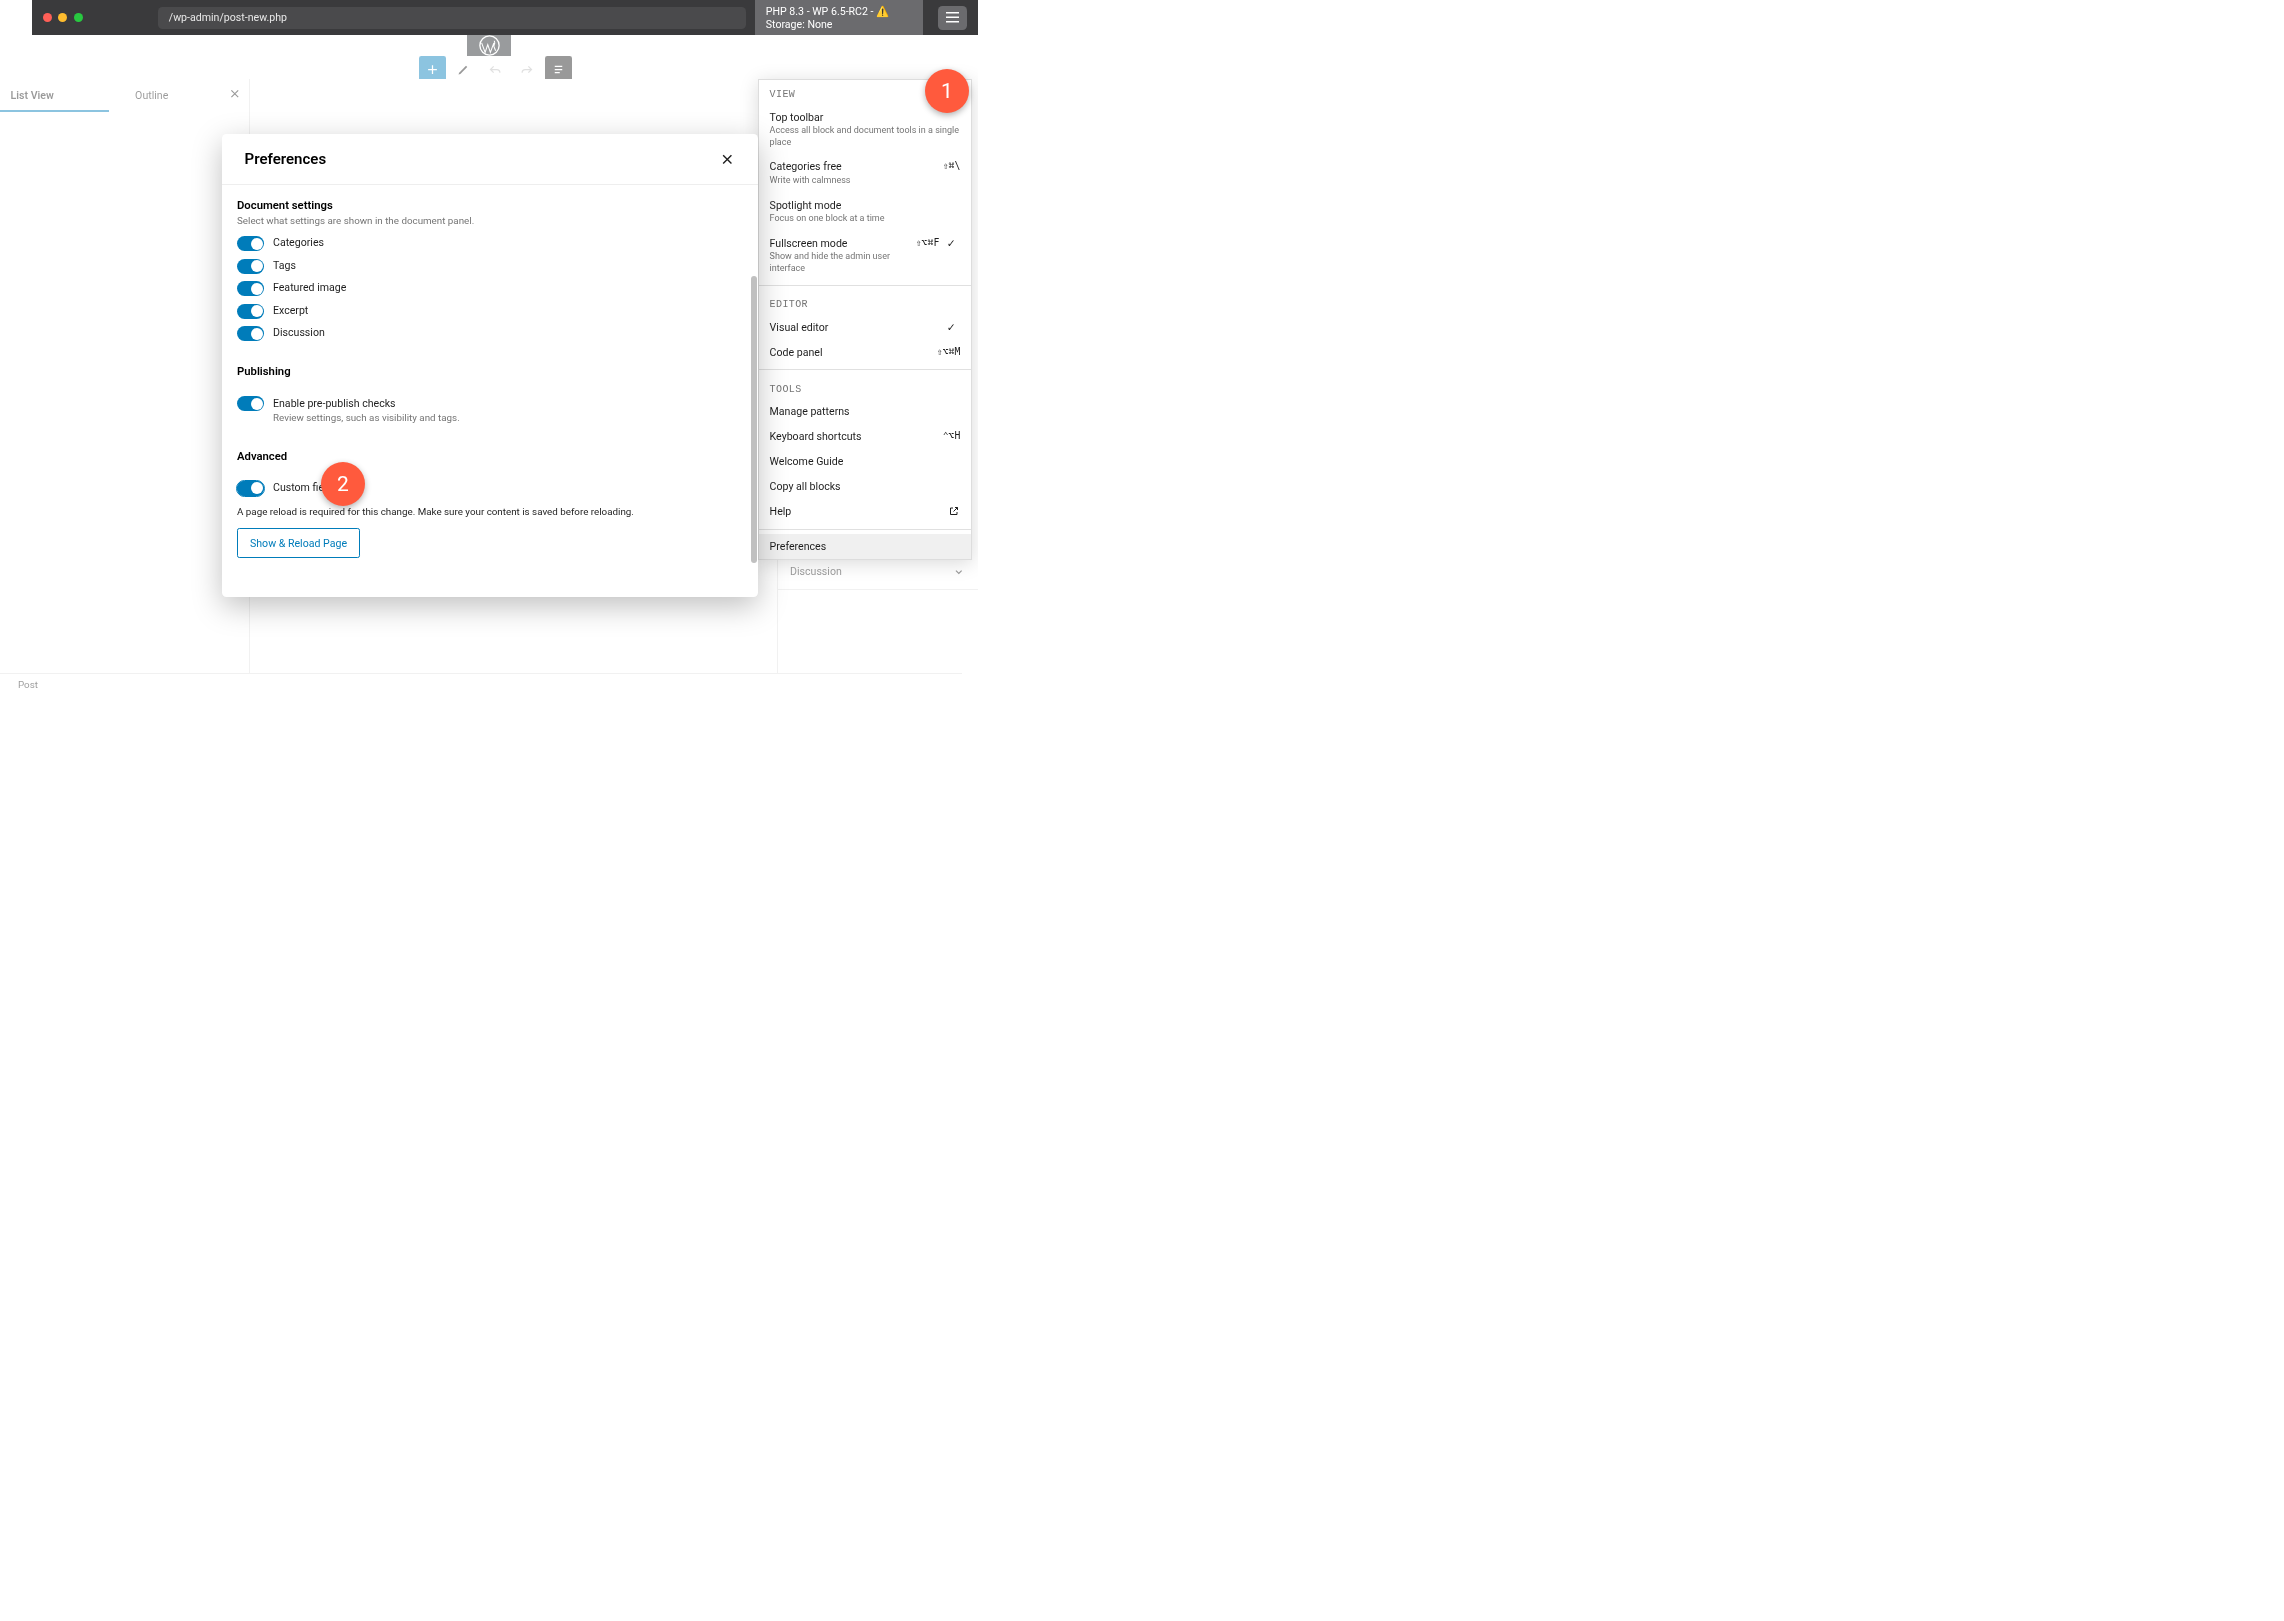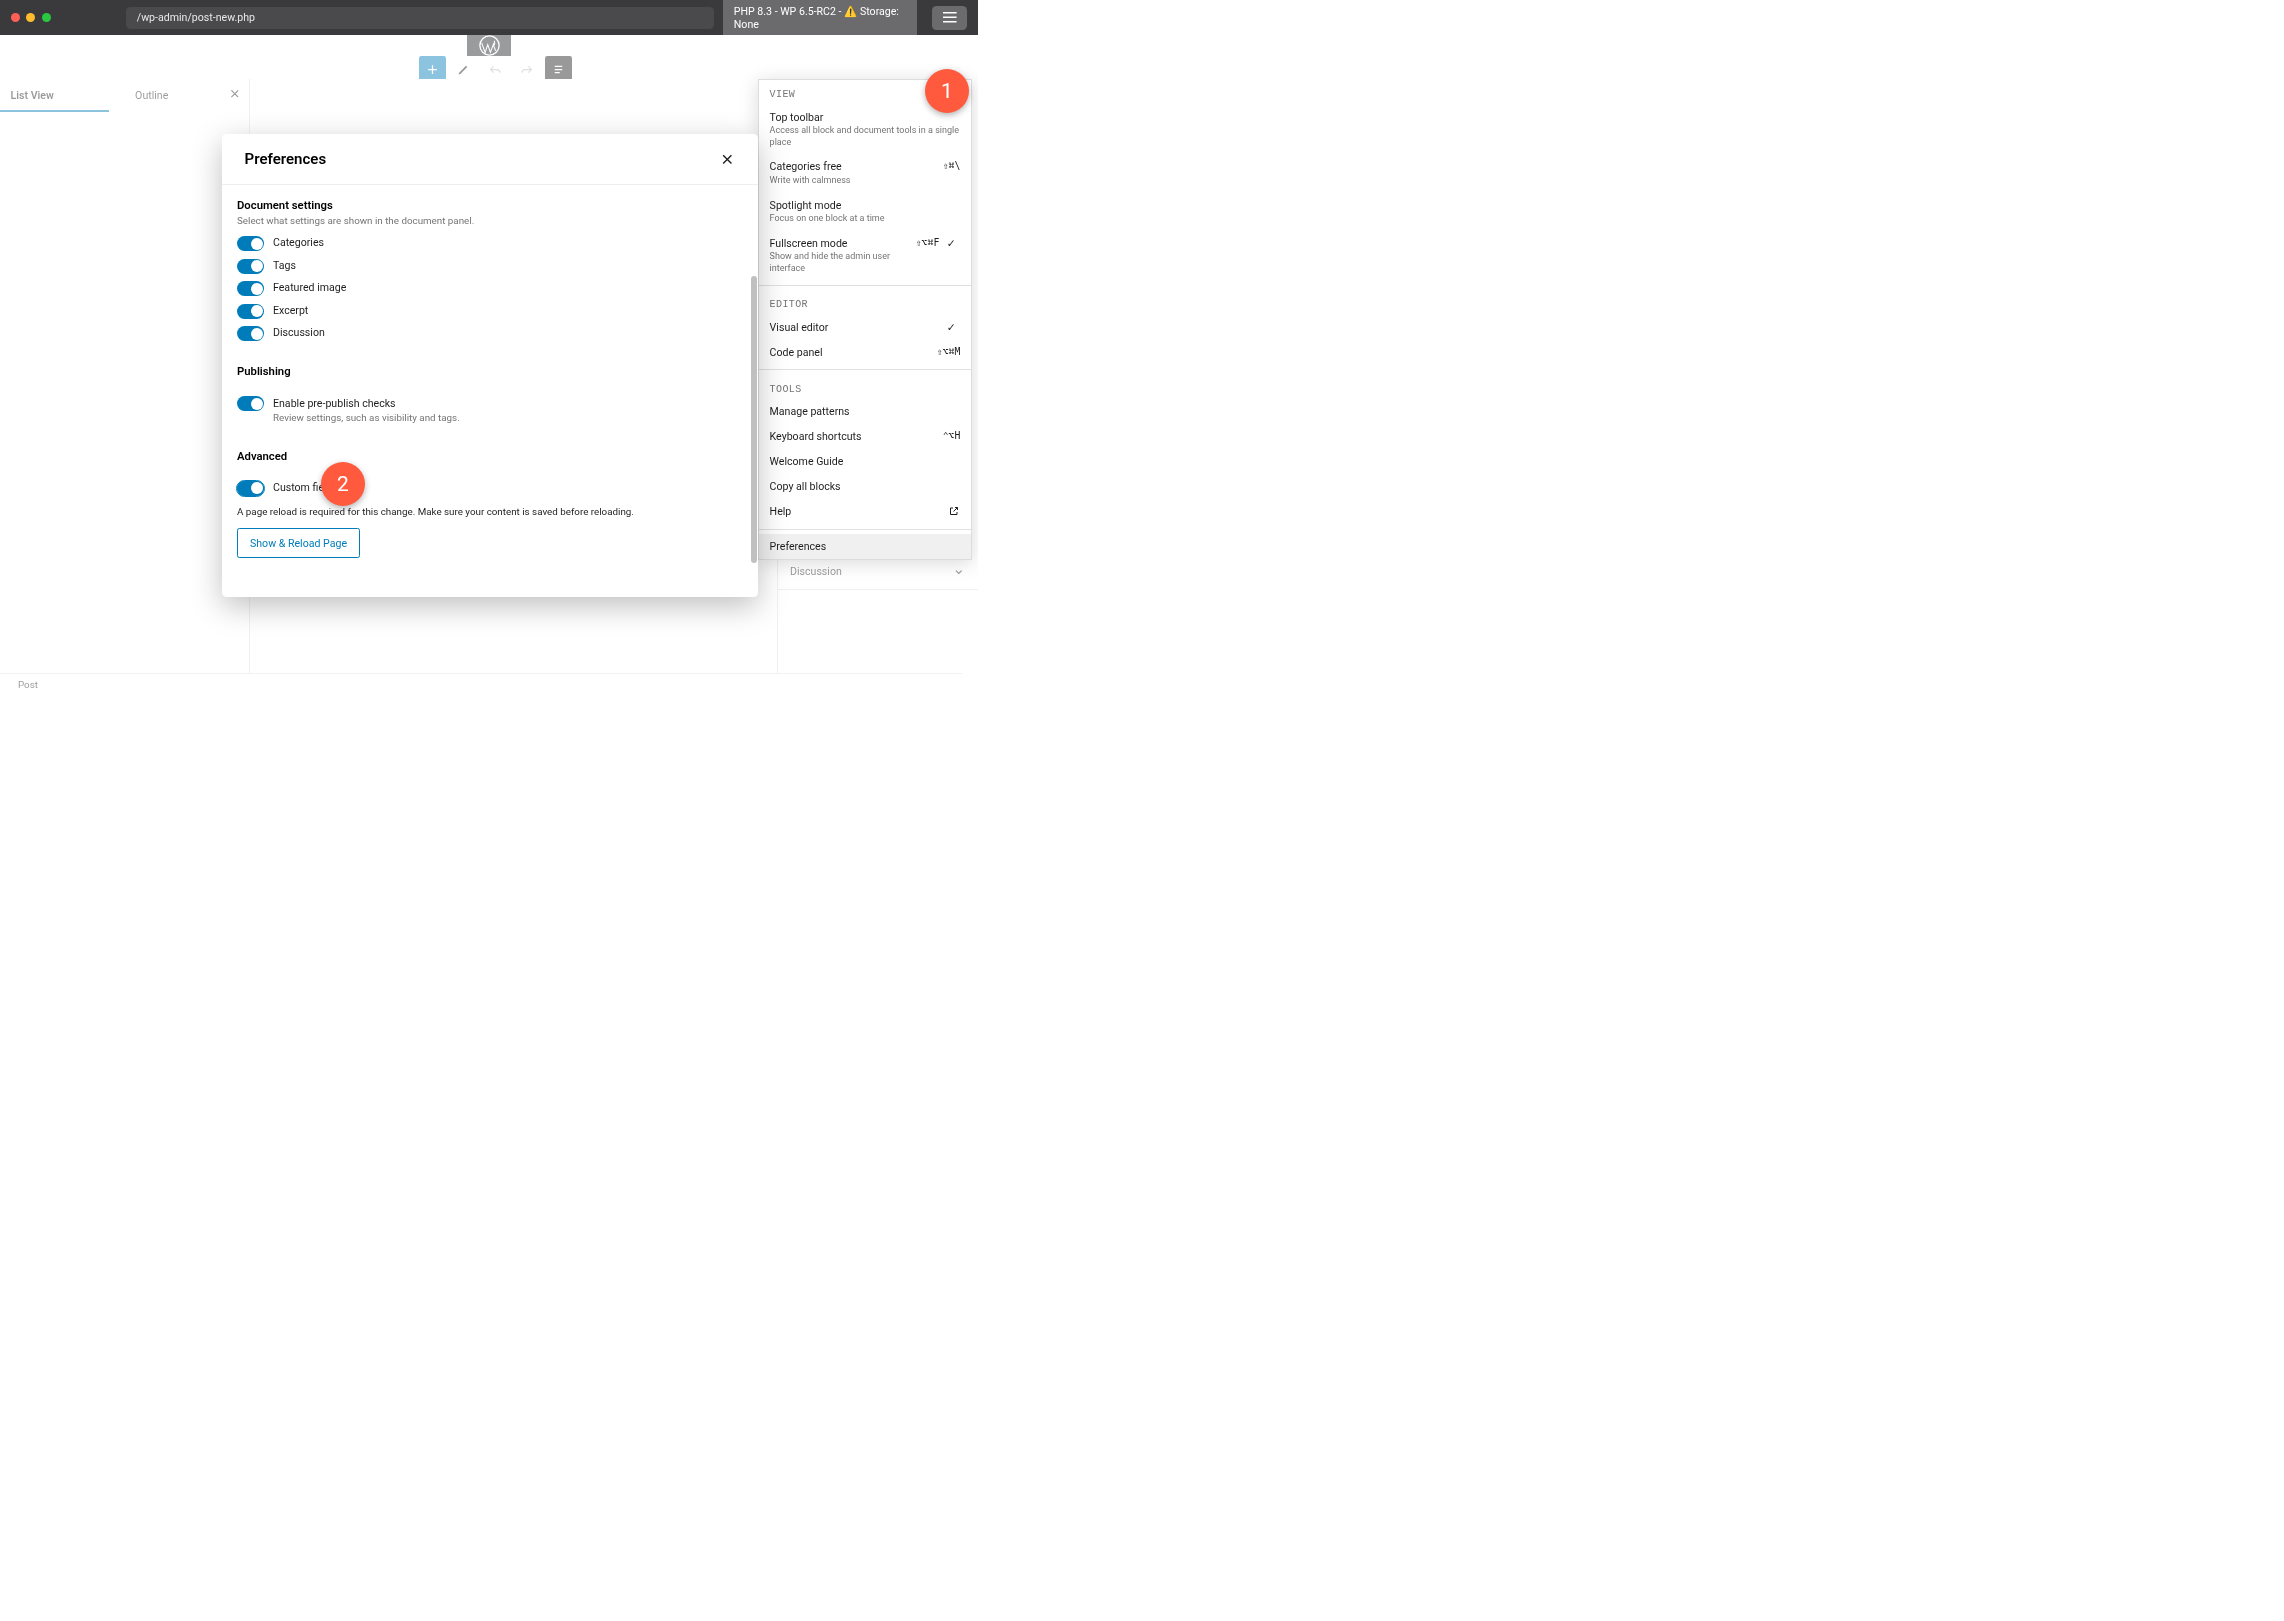--- a/index.html
+++ b/index.html
@@ -1,19 +1,19 @@
 <!DOCTYPE html>
 <html style="font-size:12px"><head>
 <meta charset="utf-8">
 <style>
   * { box-sizing: border-box; margin: 0; padding: 0; font-family: -apple-system, BlinkMacSystemFont, "Segoe UI", Roboto, sans-serif; }
   body { background: #fff; width: 978px; height: 695px; position: relative; overflow: hidden; }
 
   
-  .titlebar { height: 35px; background: #3a3a3c; display: flex; align-items: center; padding: 0 10.6px; gap: 9px; }
+  .titlebar { height: 35px; background: #3a3a3c; display: flex; align-items: center; padding: 0 10.6px; gap: 9px; margin-left: 32px; }
   .traffic { display: flex; gap: 6.8px; align-items: center; }
   .tl { width: 9px; height: 9px; border-radius: 50%; }
   .tl.red { background: #ff5f57; }
   .tl.yel { background: #febc2e; }
   .tl.grn { background: #28c840; }
   .url-pill { flex: 0 0 auto; margin-left: 66px; background: #4a4a4c; color: #e8e8e8; font-size: 10.6px; padding: 4.5px 10.6px; border-radius: 4.5px; min-width: 588px; }
   .php-pill { background: #6b6b6e; color: #fff; font-size: 10.6px; padding: 4.5px 10.6px; border-radius: 0; display: flex; align-items: center; gap: 4.5px; margin-left: auto; }
   .ham { width: 39px; height: 24px; background: #6b6b6e; border-radius: 4.5px; display: flex; align-items: center; justify-content: center; margin-left: 6px; }
 
   

